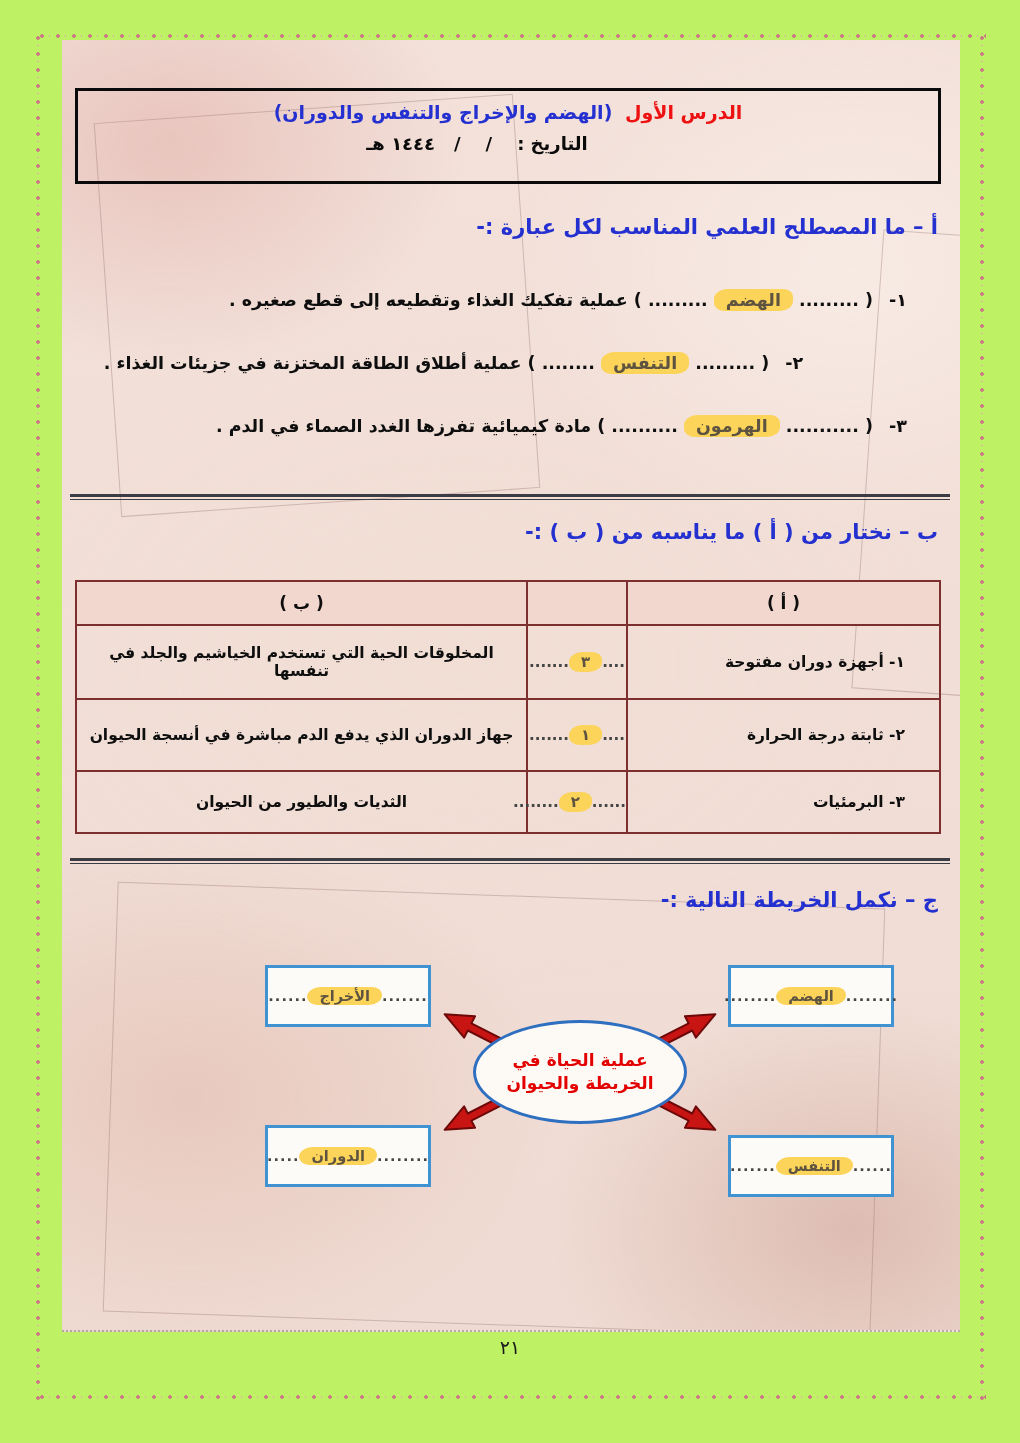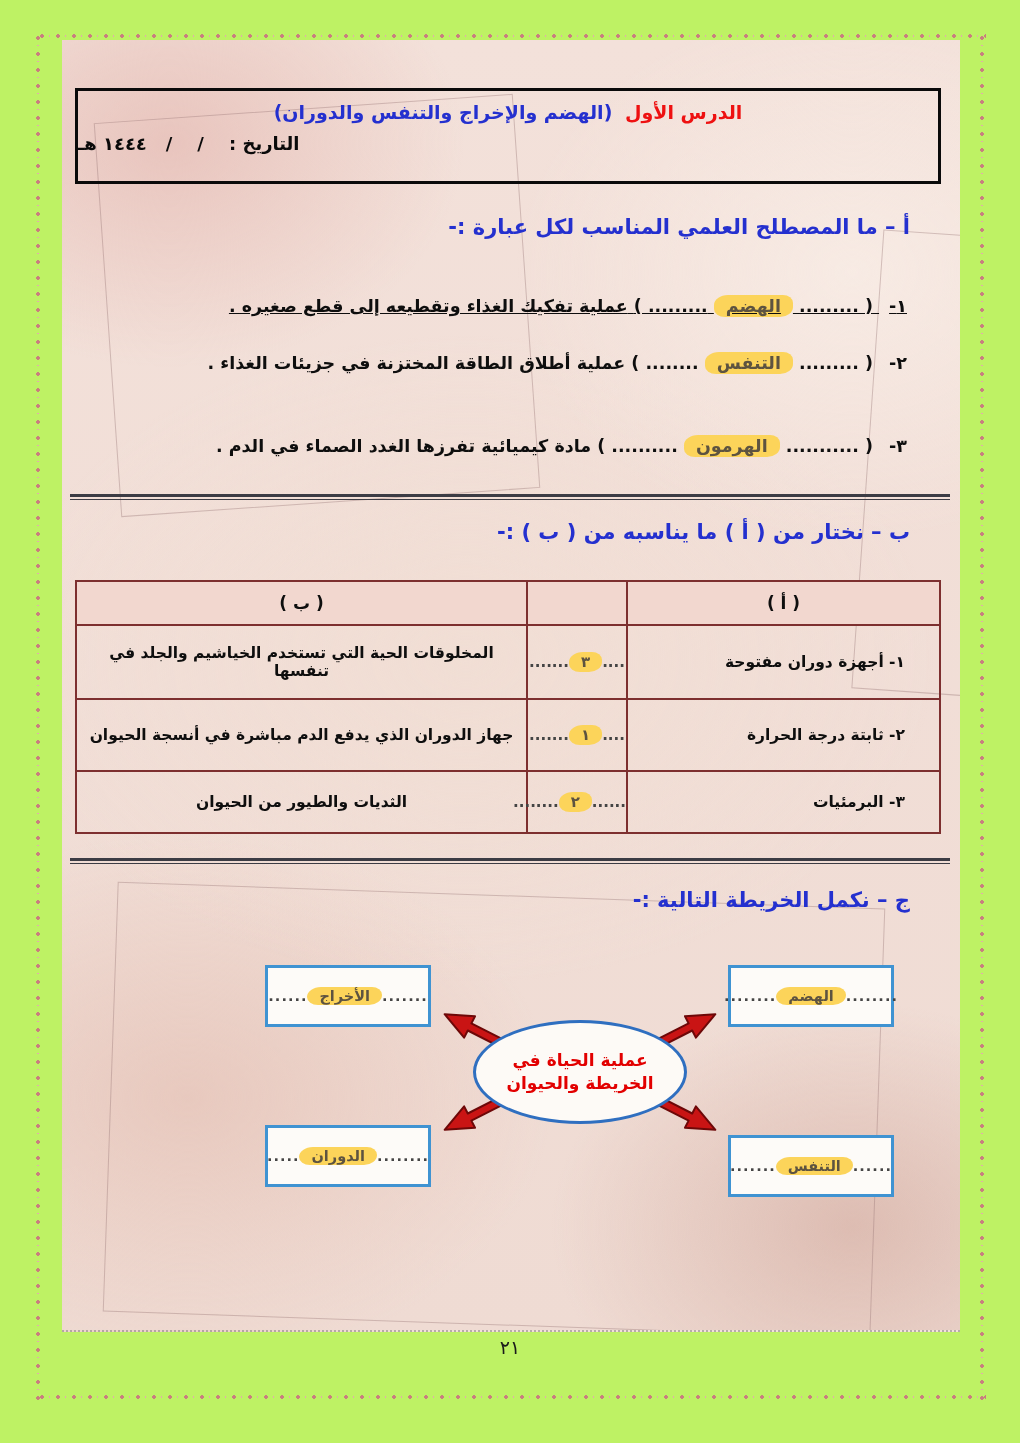--- a/index.html
+++ b/index.html
@@ -46,26 +46,26 @@
   .deco-rect { position:absolute; border:1.5px solid rgba(150,115,115,0.38); background:transparent; }
 
   
   .header-box {
     position:absolute; left:75px; top:88px; width:866px; height:96px; z-index:2;
     border:3px solid #0a0a0a; padding-top:10px;
   }
   .title-line { text-align:center; font-size:19px; font-weight:bold; }
   .title-red  { color:#ee1111; margin-inline-end:6px; }
   .title-blue { color:#2430cf; }
-  .date-line  { text-align:left; padding-left:0; padding-right:62px; margin-top:10px;
+  .date-line  { text-align:center; padding-left:0; padding-right:62px; margin-top:10px;
                 font-size:18px; font-weight:bold; white-space:pre; color:#0a0a0a; }
 
   
   .sec-head {
-    position:absolute; left:0; right:0; z-index:2; text-align:right; padding-right:110px;
+    position:absolute; left:0; right:0; z-index:2; text-align:right; padding-right:82px;
     color:#2430cf; font-size:21px; font-weight:bold;
   }
 
   
   .q-item {
     position:absolute; left:0; right:0; z-index:2; text-align:right; padding-right:113px;
     font-size:17.5px; font-weight:bold; color:#0e0e0e;
   }
   .q-item .num { margin-inline-end:10px; }
   .blank { letter-spacing:1px; }
@@ -139,37 +139,37 @@
   <div class="header-box">
     <div class="title-line">
       <span class="title-red">الدرس الأول</span>
       <span class="title-blue">(الهضم والإخراج والتنفس والدوران)</span>
     </div>
     <div class="date-line">التاريخ :    /    /   ١٤٤٤ هـ</div>
   </div>
 
   <div class="sec-head" style="top:215px;">أ – ما المصطلح العلمي المناسب لكل عبارة  :-</div>
 
-  <div class="q-item" style="top:296px;text-decoration:underline;">
+  <div class="q-item" style="top:290px;">
     <span class="num">١-</span>
     <span class="blank">( .........</span>
     <span class="hl">الهضم</span>
     <span class="blank">......... )</span>
     <span>عملية تفكيك الغذاء وتقطيعه إلى قطع صغيره .</span>
   </div>
 
-  <div class="q-item" style="top:353px;">
+  <div class="q-item" style="top:353px;text-align:center;">
     <span class="num">٢-</span>
     <span class="blank">( .........</span>
     <span class="hl">التنفس</span>
     <span class="blank">........ )</span>
     <span>عملية أطلاق الطاقة المختزنة في جزيئات الغذاء .</span>
   </div>
 
-  <div class="q-item" style="top:436px;">
+  <div class="q-item" style="top:416px;">
     <span class="num">٣-</span>
     <span class="blank">( ...........</span>
     <span class="hl">الهرمون</span>
     <span class="blank">.......... )</span>
     <span>مادة كيميائية تفرزها الغدد الصماء في الدم .</span>
   </div>
 
   <div class="sep" style="top:494px;"></div>
 
   <div class="sec-head" style="top:520px;">ب – نختار من  ( أ ) ما يناسبه من ( ب ) :-</div>

